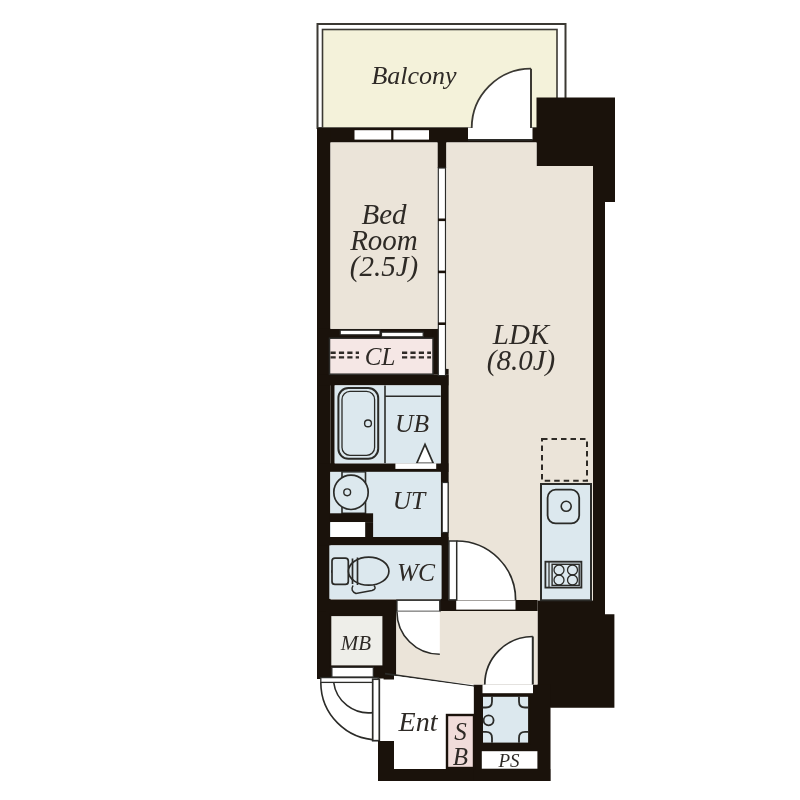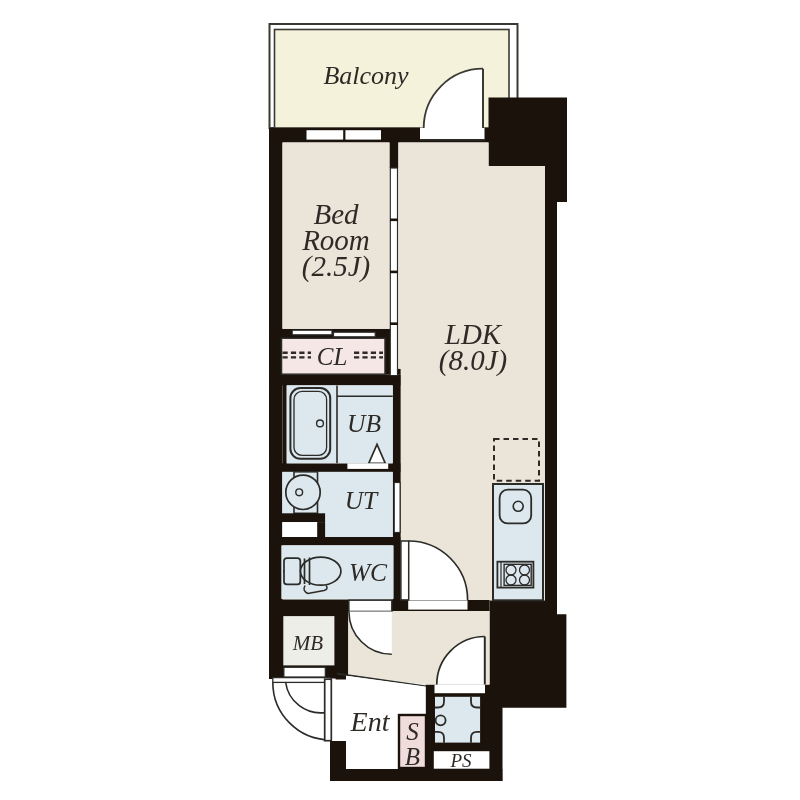--- a/index.html
+++ b/index.html
@@ -1,16 +1,16 @@
 <!DOCTYPE html>
 <html><head>
 <meta charset="utf-8">
 <style>
   html,body{margin:0;padding:0;background:#ffffff;}
-  .wrap{width:716px;height:800px;position:relative;overflow:hidden;background:#1d4ed8;}
+  .wrap{width:716px;height:800px;position:relative;overflow:hidden;background:#1d4ed8;margin-left:48px;}
   text{font-family:"Liberation Serif", serif;font-style:italic;fill:#2e2a26;}
 </style>
 </head>
 <body>
 <div class="wrap">
 <svg width="800" height="800" viewBox="0 0 800 800">
 
   <rect x="0" y="0" width="800" height="800" fill="#ffffff"></rect>
 
   <rect x="269.5" y="24" width="248" height="104" fill="none" stroke="#3b3933" stroke-width="2"></rect>

